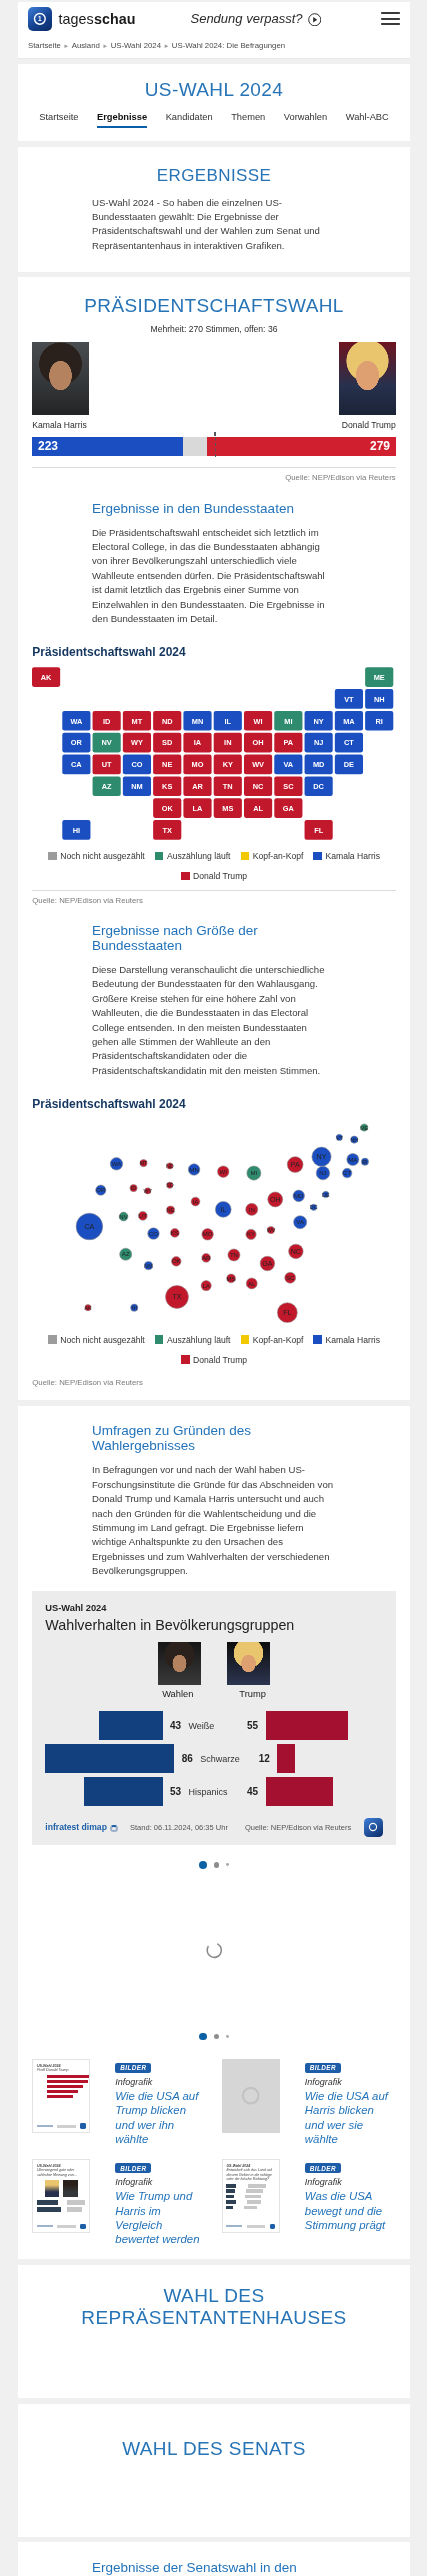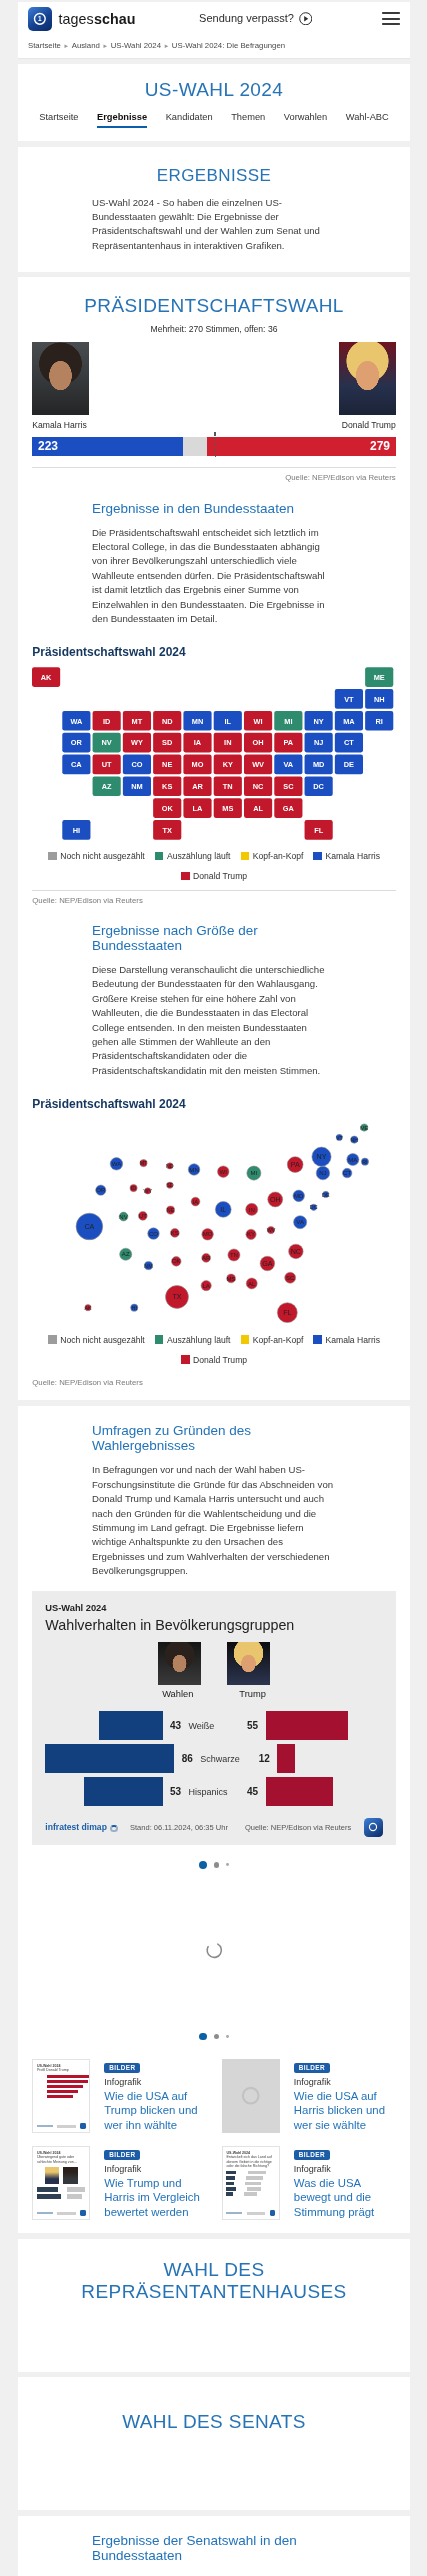--- a/index.html
+++ b/index.html
@@ -8,22 +8,22 @@
   .page { width:428px; }
 
   
   .band { background:#fff; margin:0 18px; }
   .topbar { margin-top:2.1px; height:33px; display:flex; align-items:center; padding:0 10px; }
   .ts-logo { width:24px; height:24px; border-radius:5px;
     background:linear-gradient(145deg,#3d7fd9 0%,#15418f 55%,#0a2a66 100%);
     display:flex; align-items:center; justify-content:center; flex:0 0 auto; cursor:pointer; }
   .brand { margin-left:6.4px; font-size:14.3px; color:#1a1a1a; letter-spacing:0.1px; }
   .brand b { font-weight:700; }
-  .missed { margin-left:auto; margin-right:auto; display:flex; align-items:flex-start; gap:5px;
-    font-size:11px; color:#2b2b2b; cursor:pointer; }
+  .missed { margin-left:auto; margin-right:auto; display:flex; align-items:flex-end; gap:5px;
+    font-size:13px; color:#2b2b2b; cursor:pointer;font-style:italic; }
   .burger { width:18.5px; display:flex; flex-direction:column; gap:3.6px; cursor:pointer; margin-left:5.7px; }
   .burger span { height:2.1px; background:#3a3a3a; border-radius:0.7px; }
   .crumbs { padding:6.4px 10px 7.1px; font-size:7.8px; color:#4a4a4a; border-bottom:0.7px solid #e7e7e7; }
   .crumb { cursor:pointer; }
   .crumb-sep { color:#9a9a9a; margin:0 3.6px; font-size:7.1px; }
 
   
   .card { background:#fff; margin:5.7px 18px 0; padding:13px 14.3px; }
   .bigtitle { text-align:center; font-size:19px; font-weight:300; color:#2673b6; letter-spacing:0.4px; }
   .tabs { display:flex; justify-content:center; gap:18.5px; margin-top:11.4px; font-size:9.3px; color:#333; }
@@ -100,21 +100,21 @@
   .dots { display:flex; justify-content:center; align-items:center; gap:6.4px; margin-top:15.7px; }
   .dot { border-radius:50%; cursor:pointer; }
   .dot.d1 { width:7.8px; height:7.8px; background:#0b61a4; }
   .dot.d2 { width:5.7px; height:5.7px; background:#8d8d8d; }
   .dot.d3 { width:2.9px; height:2.9px; background:#aaa; }
 
   .spinner-wrap { height:164px; display:flex; align-items:center; justify-content:center; }
 
   
   .teaser-grid { display:grid; grid-template-columns:1fr 1fr; gap:13px 15.7px; margin-top:18.5px; }
-  .teaser { display:flex; gap:14px; cursor:pointer; }
+  .teaser { display:flex; gap:25px; cursor:pointer;font-style:italic; }
   .thumb { width:58px; height:74px; flex:0 0 auto; background:#fff; border:0.7px solid #e3e3e3;
     padding:3.6px 3.6px; font-size:3.6px; color:#444; overflow:hidden; position:relative; }
   .thumb .tk { font-weight:700; margin-bottom:0.7px; }
   .thumb .tt { margin-bottom:2.1px; line-height:1.25; }
   .mini-bar { height:3.6px; margin:1.4px 0 1.4px 10px; background:#b5122c; }
   .thumb-foot { position:absolute; bottom:2.9px; left:3.6px; right:3.6px; display:flex; justify-content:space-between; align-items:center; }
   .thumb-foot .f1 { width:15.7px; height:2.1px; background:#9db3cc; }
   .thumb-foot .f2 { width:18.5px; height:2.9px; background:#cfcfcf; }
   .thumb-foot .f3 { width:5.7px; height:5.7px; background:#1c5fa8; border-radius:1.4px; }
   .thumb.placeholder { background:#d6d6d6; border:none; display:flex; align-items:center; justify-content:center; height:74px; }

